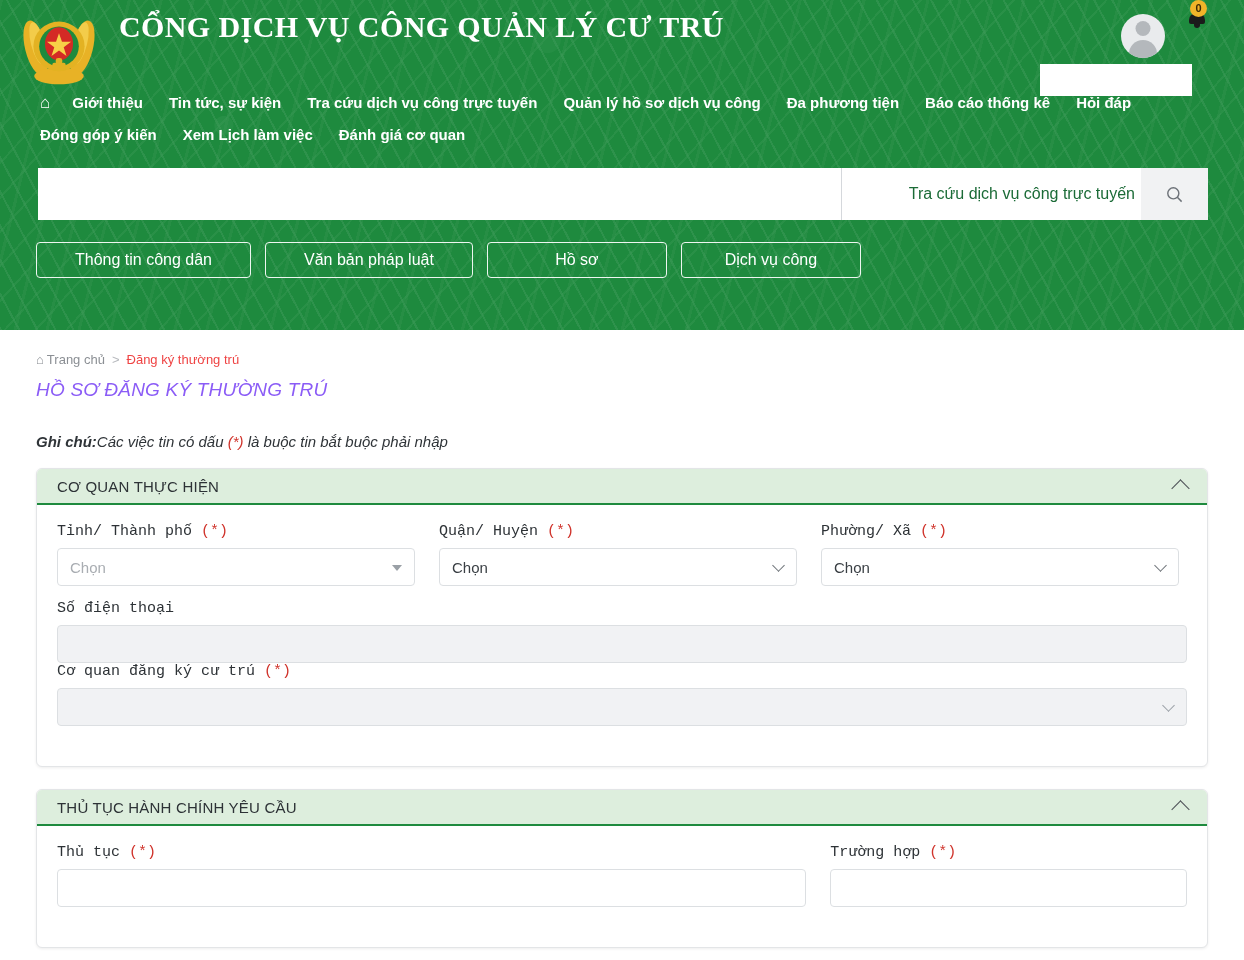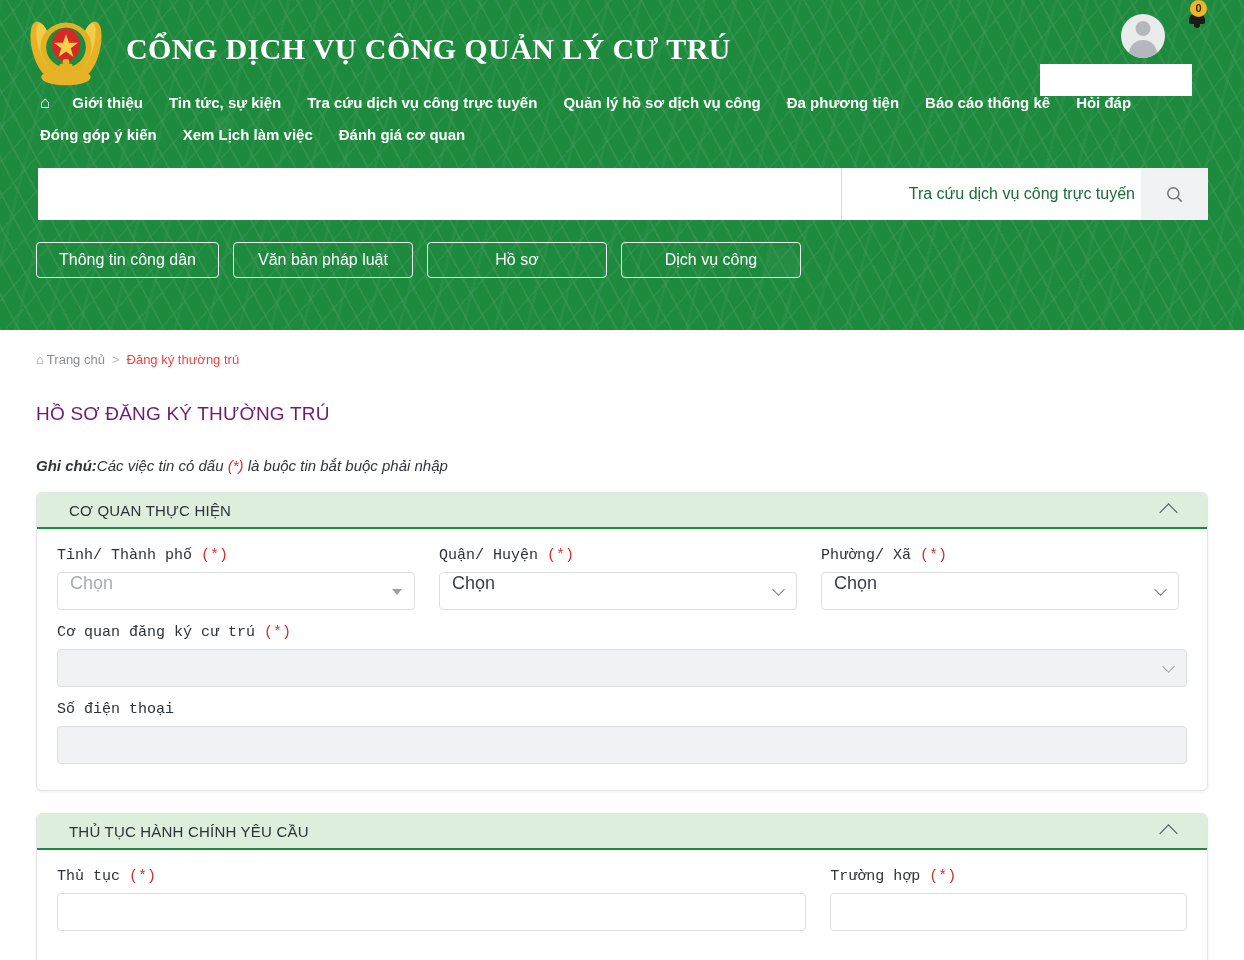--- a/index.html
+++ b/index.html
@@ -30,22 +30,22 @@
       radial-gradient(circle at 18% 38%, rgba(255,255,255,.32) 0 9px, transparent 10px),
       radial-gradient(circle at 44% 12%, rgba(255,255,255,.25) 0 13px, transparent 14px),
       radial-gradient(circle at 83% 62%, rgba(255,255,255,.28) 0 11px, transparent 12px),
       radial-gradient(circle at 63% 80%, rgba(255,255,255,.22) 0 16px, transparent 17px);
     pointer-events: none;
   }
   .header-inner { position: relative; z-index: 2; }
 
   
   .brand-row {
-    display: flex; align-items: center;
-    padding: 10px 0 0 24px;
+    display: flex; 
+    padding: 10px 0 0 17px;
     height: 88px;
   }
   .emblem { width: 84px; height: 76px; flex: 0 0 auto; }
   .brand-title {
     margin-left: 18px;
     color: #ffffff;
     font-family: "Liberation Serif", serif;
     font-weight: bold;
     font-size: 30px;
     letter-spacing: .4px;
@@ -145,39 +145,39 @@
   .quick-tabs {
     margin: 22px 0 0 36px;
     display: flex; gap: 14px;
   }
   .quick-tab {
     min-width: 100px; height: 36px;
     border: 1px solid rgba(255,255,255,.92);
     border-radius: 4px;
     color: #ffffff; font-size: 16px;
     display: flex; align-items: center; justify-content: center;
-    padding: 0 22px; cursor: pointer; white-space: nowrap;
+    padding: 0 38px; cursor: pointer; white-space: nowrap;
   }
   .qt-wide { min-width: 180px; }
 
   
   .content { padding: 22px 36px 0 36px; background: #fff; }
 
   .breadcrumb {
     display: flex; align-items: center; gap: 7px;
-    font-size: 13px; color: #8b8f94; margin-bottom: 36px;
+    font-size: 13px; color: #8b8f94; margin-bottom: 12px;
   }
   .bc-home { color: #8b8f94; cursor: pointer; }
   .bc-sep { color: #b6b9bd; font-size: 13px; }
   .bc-current { color: #ef4444; }
   .home-glyph { font-size: 13px; margin-right: 3px; }
 
   .page-title {
-    font-size: 19px; color: #701a75;
-    letter-spacing: .2px; margin-bottom: 32px;
+    font-size: 19px; color: #8b5cf6;
+    letter-spacing: .2px; margin-bottom: 32px; font-style: italic;
   }
 
   .note {
     font-size: 15px; font-style: italic; color: #2f3438;
     margin-bottom: 18px;
   }
   .note b { font-weight: bold; }
   .req { color: #d0342c; }
 
   
@@ -187,21 +187,21 @@
     background: #ffffff;
     box-shadow: 0 1px 3px rgba(0,0,0,.07);
     margin-bottom: 22px;
     overflow: hidden;
   }
   .panel-head {
     background: #ddeedd;
     border-bottom: 2px solid #1e8a3e;
     height: 36px;
     display: flex; align-items: center; justify-content: space-between;
-    padding: 0 32px;
+    padding: 0 20px;
     cursor: pointer;
     gap: 24px;
   }
   .panel-head-title {
     font-size: 15px; color: #2d3236; letter-spacing: .2px;
   }
   .chevron-up {
     width: 13px; height: 13px;
     border-left: 1.6px solid #4a4f54;
     border-top: 1.6px solid #4a4f54;
@@ -216,23 +216,23 @@
   .field-full { width: 1131px; }
 
   .field-label {
     font-size: 15px; color: #2d3236; margin-bottom: 8px; font-family: Liberation Mono, monospace;
   }
 
   .ctrl {
     height: 38px;
     border: 1px solid #dcdfe2;
     border-radius: 4px;
-    display: flex; 
+    display: flex; align-items: center;
     padding: 0 12px;
-    font-size: 18px;
+    font-size: 15px;
     background: #ffffff;
     position: relative;
     cursor: pointer;
   }
   .ctrl.placeholder-light { color: #a9adb2; }
   .ctrl.value-dark { color: #3a3f44; }
   .ctrl.disabled { background: #f1f2f4; color: #6b7075; cursor: default; }
 
   .caret-tri {
     position: absolute; right: 12px; top: 50%;
@@ -382,40 +382,40 @@
             <span>Phường/ Xã</span>
             <span class="req">(*)</span>
           </div>
           <div class="ctrl value-dark">
             <span>Chọn</span>
             <span class="caret-chev"></span>
           </div>
         </div>
       </div>
 
+      <div class="form-row" style="margin-bottom:0;">
+        <div class="field field-full">
+          <div class="field-label">
+            <span>Số điện thoại</span>
+          </div>
+          <div class="ctrl disabled">
+            <span></span>
+          </div>
+        </div>
+      </div>
+
       <div class="form-row">
         <div class="field field-full">
           <div class="field-label">
             <span>Cơ quan đăng ký cư trú</span>
             <span class="req">(*)</span>
           </div>
           <div class="ctrl disabled">
             <span></span>
             <span class="caret-chev light"></span>
-          </div>
-        </div>
-      </div>
-
-      <div class="form-row" style="margin-bottom:0;">
-        <div class="field field-full">
-          <div class="field-label">
-            <span>Số điện thoại</span>
-          </div>
-          <div class="ctrl disabled">
-            <span></span>
           </div>
         </div>
       </div>
 
     </div>
   </div>
 
   <div class="panel">
     <div class="panel-head">
       <div class="panel-head-title">THỦ TỤC HÀNH CHÍNH YÊU CẦU</div>

